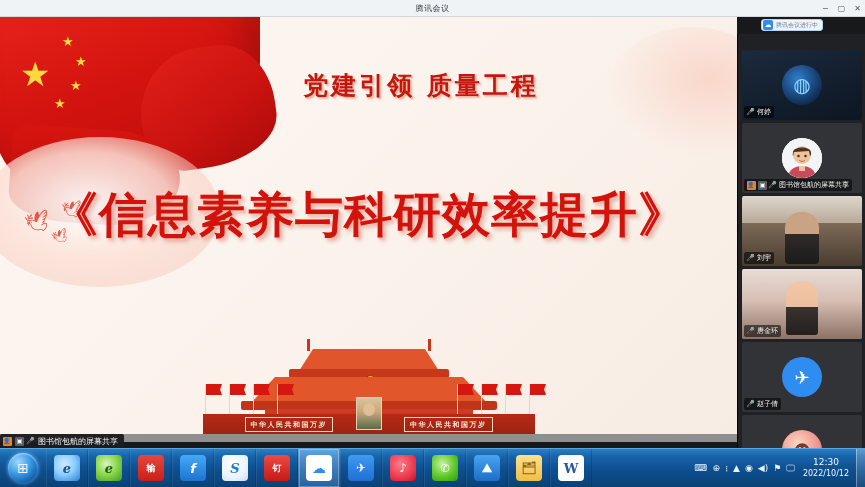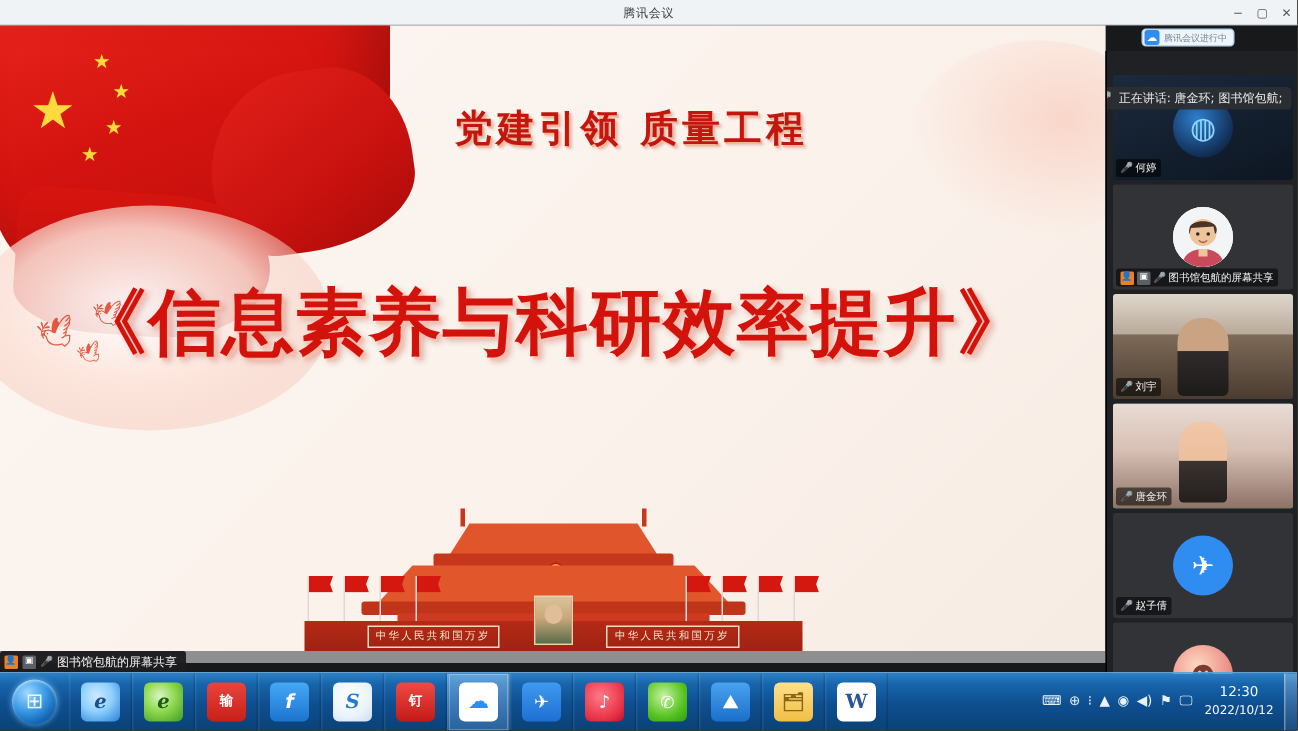--- a/index.html
+++ b/index.html
@@ -92,21 +92,21 @@
     color:#d4120c;
     text-shadow:2px 2px 0 rgba(255,190,170,.75), 3px 3px 4px rgba(140,15,8,.3);
   }
   .subtitle{
     position:absolute; left:0; right:0; top:242px; text-align:center;
     font-weight:700; font-size:25px; letter-spacing:2px;
     color:#cc1410; text-shadow:1px 1px 0 rgba(255,200,185,.7);
   }
 
   
-  .tam{ position:absolute; left:50%; transform:translateX(-50%); bottom:0; width:360px; height:115px; }
+  .tam{ position:absolute; left:50%; transform:translateX(-50%); bottom:0; width:360px; height:115px;font-weight:bold; }
   .tam-roof-top{
     position:absolute; left:110px; top:22px; width:140px; height:0;
     border-left:14px solid transparent; border-right:14px solid transparent;
     border-bottom:22px solid #e0552c;
   }
   .tam-roof-top2{
     position:absolute; left:100px; top:42px; width:160px; height:9px;
     background:#c5381c; border-radius:2px;
   }
   .tam-roof-big{
@@ -462,24 +462,20 @@
           <span>赵子倩</span>
         </div>
       </div>
 
       <div class="tile" style="top:381px">
         <div class="vid-dark"></div>
         <div class="avatar-circle" style="background:radial-gradient(circle at 40% 35%,#ffd9c2,#e8857f 70%);color:#7a3b2e;font-size:16px;">☻</div>
 
       </div>
 
-      <div class="toast">
-        <span class="t-ico">🎤</span>
-        <span class="t-text">正在讲话: 唐金环; 图书馆包航;</span>
-      </div>
     </div>
   </div>
 
   <div class="share-banner">
     <span class="badge-ico badge-host">👤</span>
     <span class="badge-ico badge-share">▣</span>
     <span class="mic-ico on">🎤</span>
     <span class="sb-text">图书馆包航的屏幕共享</span>
   </div>
 

